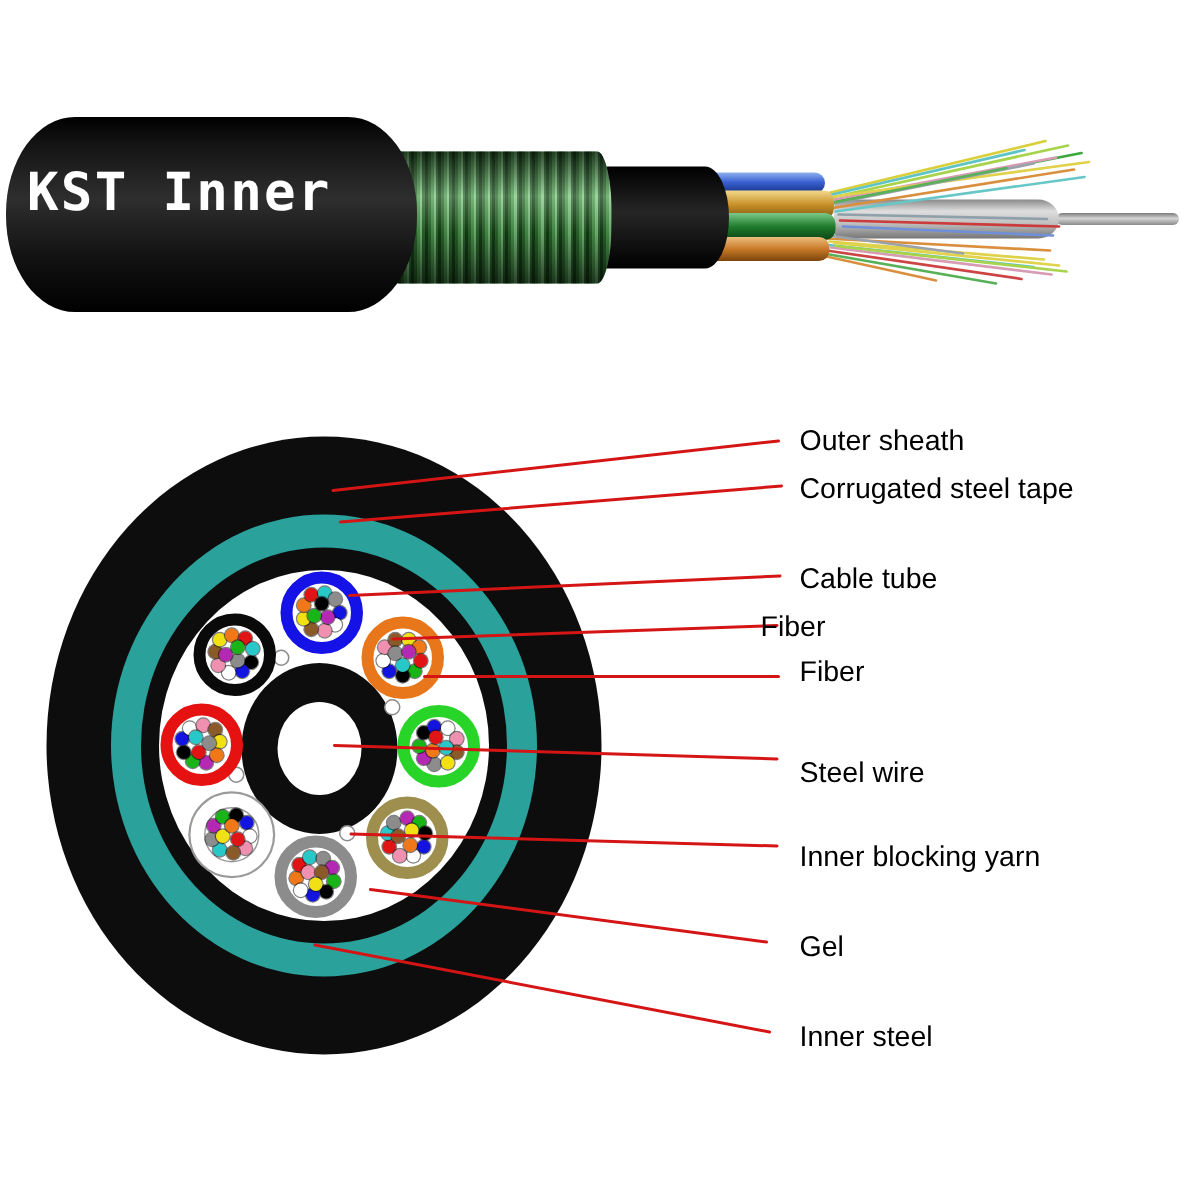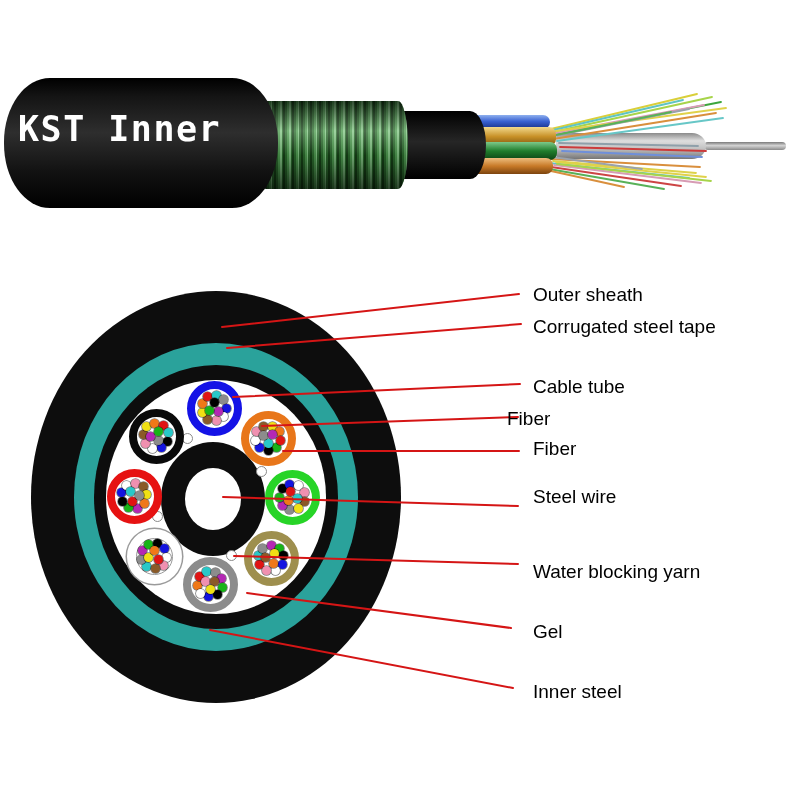--- a/index.html
+++ b/index.html
@@ -255,18 +255,18 @@
       <line x1="234" y1="556" x2="518" y2="564" stroke="#d51515" stroke-width="2" stroke-linecap="round"></line>
       <line x1="247" y1="593" x2="511" y2="628" stroke="#d51515" stroke-width="2" stroke-linecap="round"></line>
       <line x1="210" y1="630" x2="513" y2="688" stroke="#d51515" stroke-width="2" stroke-linecap="round"></line>
     </svg>
   <div id="labels">
       <div class="callout" style="left: 533px; top: 295px;">Outer sheath</div>
       <div class="callout" style="left: 533px; top: 327px;">Corrugated steel tape</div>
       <div class="callout" style="left: 533px; top: 387px;">Cable tube</div>
       <div class="callout" style="left: 507px; top: 419px;">Fiber</div>
       <div class="callout" style="left: 533px; top: 449px;">Fiber</div>
-      <div class="callout" style="left: 533px; top: 497px;">Steel wire</div>
-      <div class="callout" style="left: 533px; top: 572px;">Water blocking yarn</div>
+      <div class="callout" style="left: 533px; top: 516px;">Steel wire</div>
+      <div class="callout" style="left: 533px; top: 572px;">Inner blocking yarn</div>
       <div class="callout" style="left: 533px; top: 632px;">Gel</div>
       <div class="callout" style="left: 533px; top: 692px;">Inner steel</div>
     </div>
 </div>
 
 </body></html>

